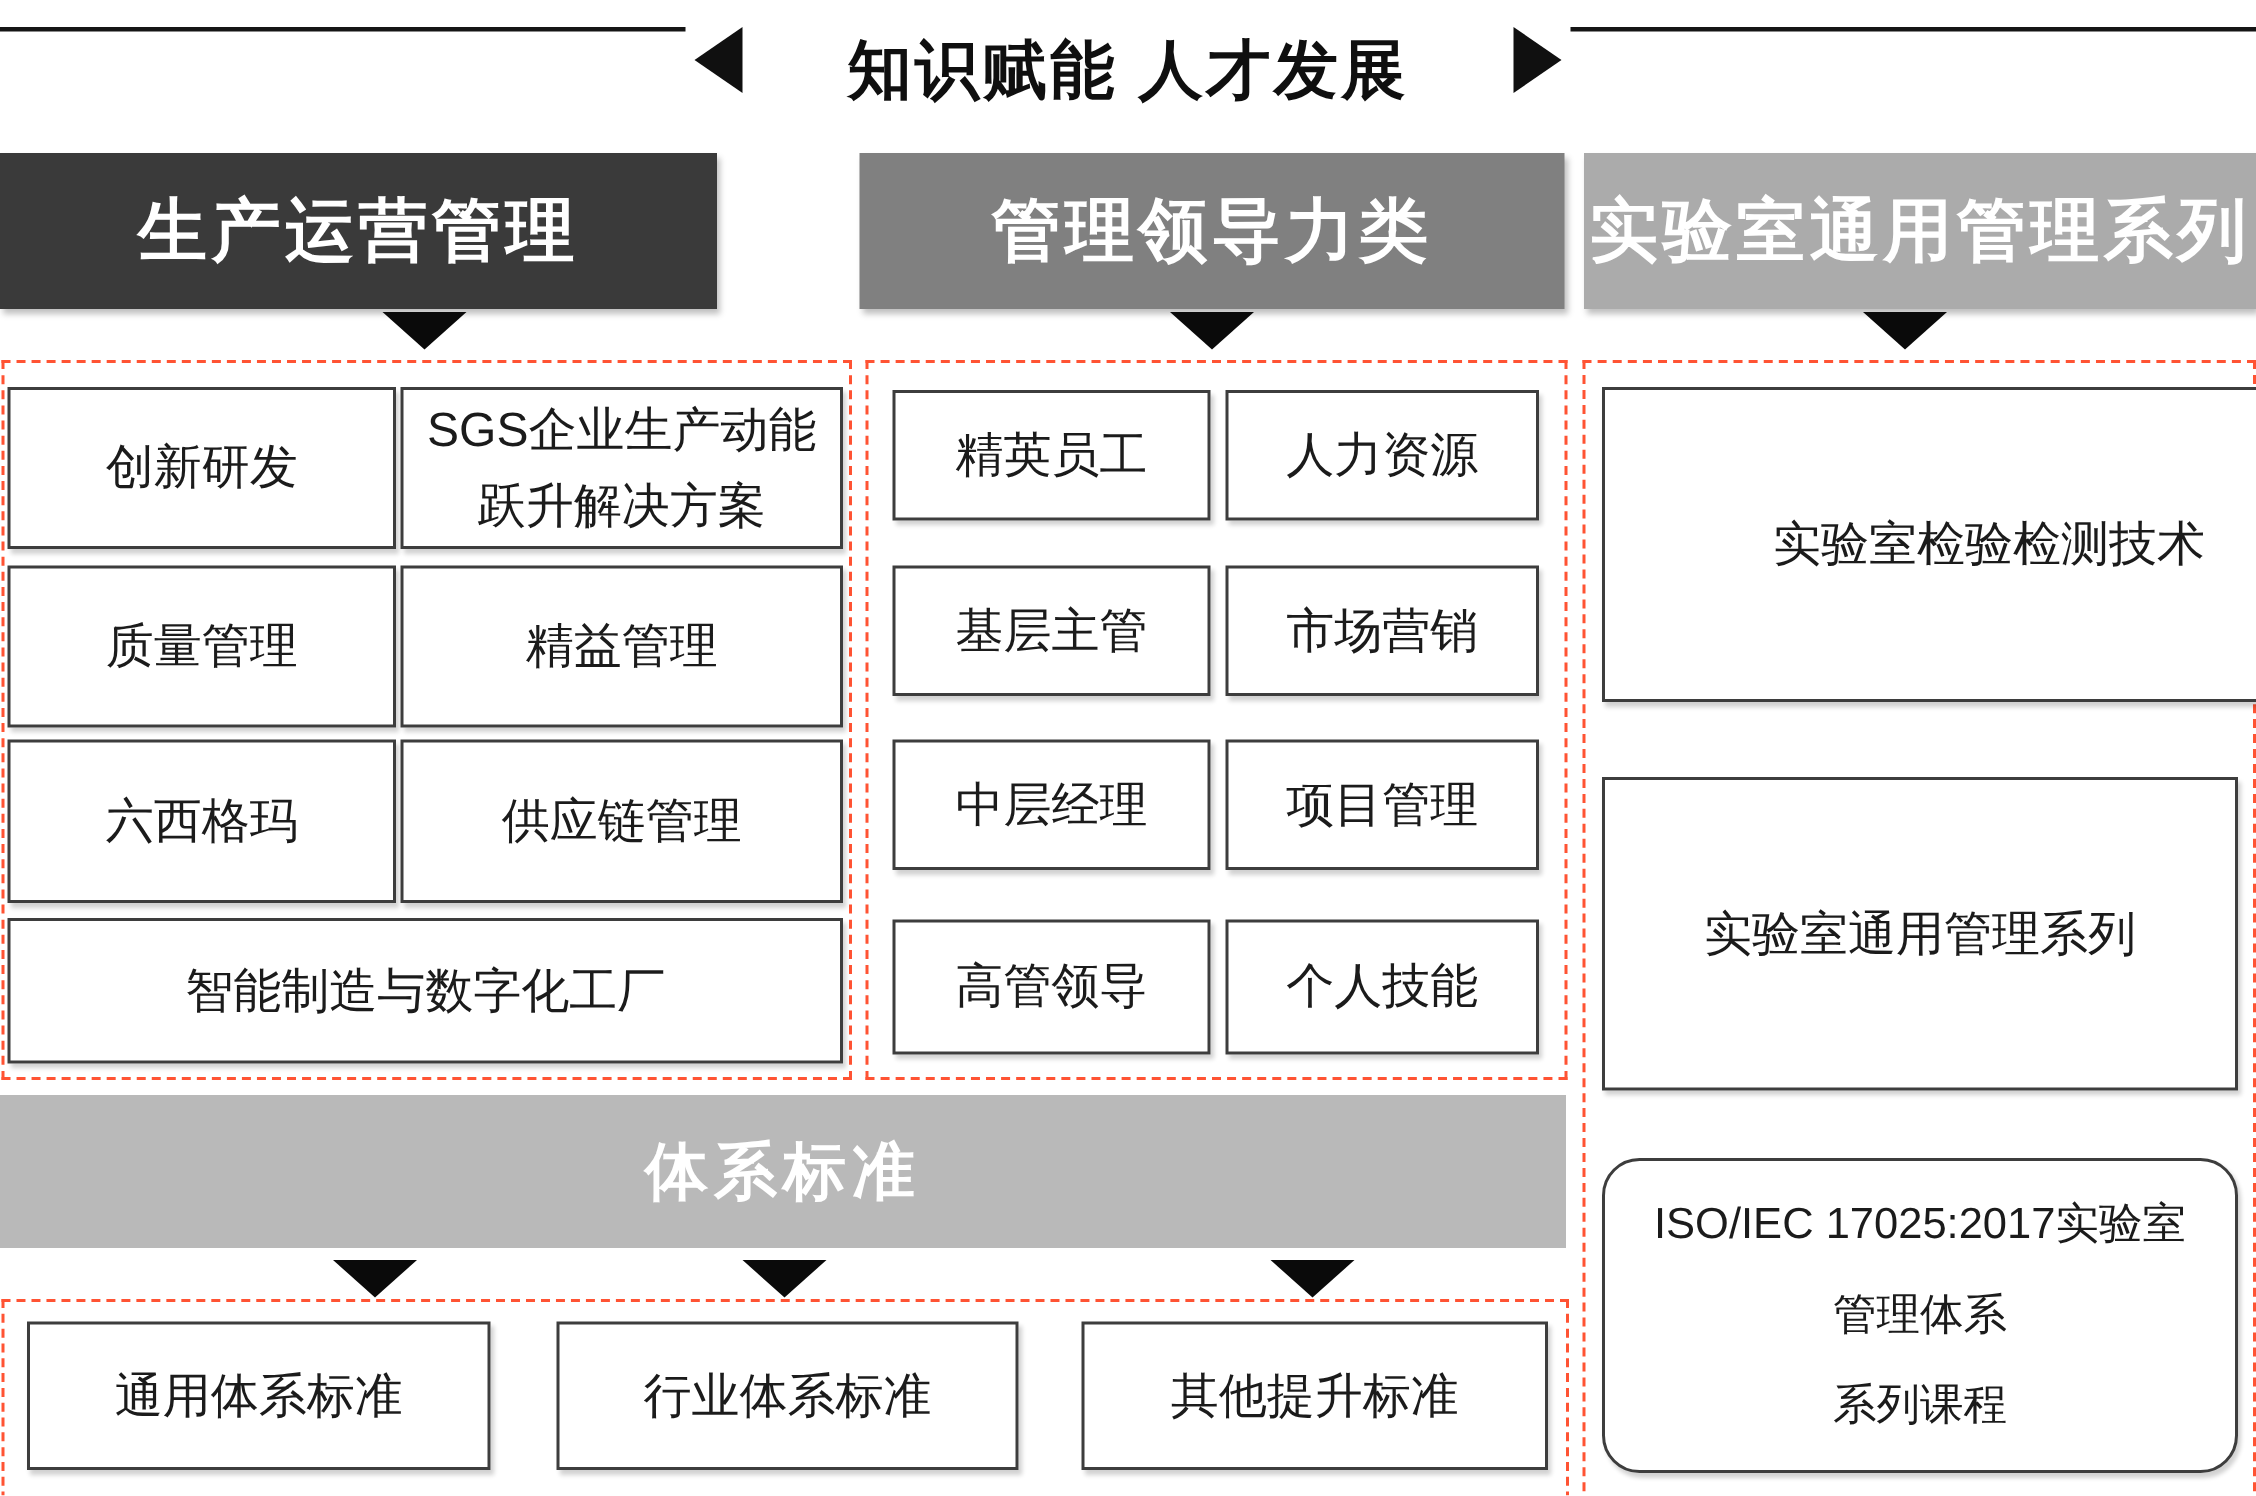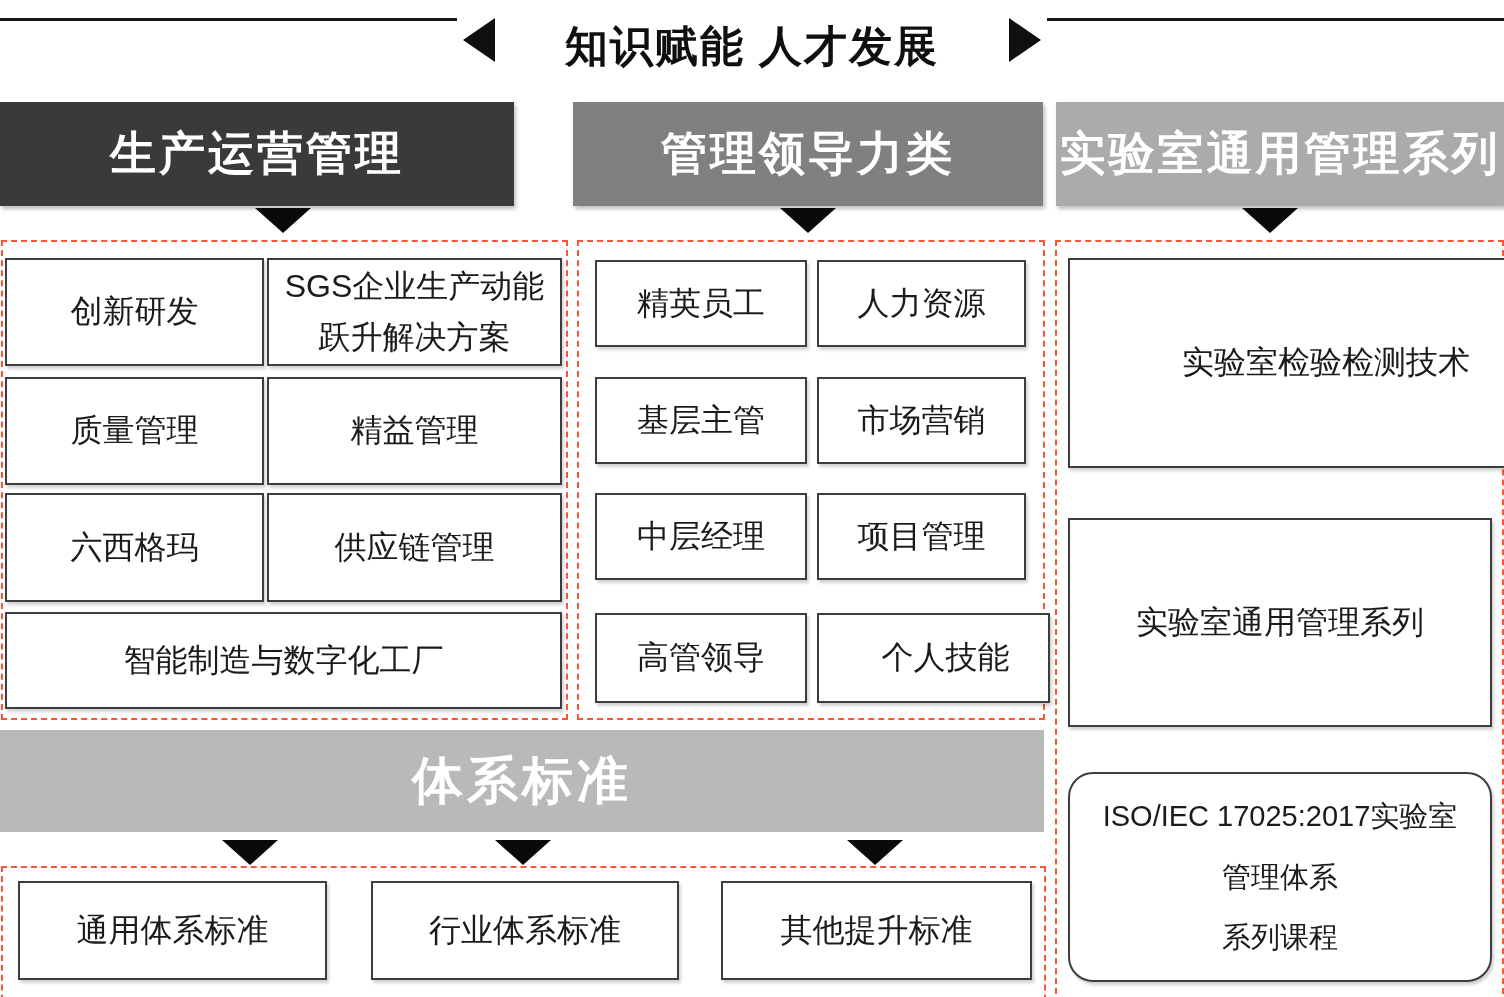--- a/index.html
+++ b/index.html
@@ -10,21 +10,21 @@
   
   .title-row{position:absolute;left:0;top:18px;width:1504px;height:52px;display:flex;align-items:flex-start;}
   .hline{flex:1;height:3px;background:#151515;}
   .tri-left{width:0;height:0;border-top:22px solid transparent;border-bottom:22px solid transparent;border-right:32px solid #101010;margin-left:6px;}
   .tri-right{width:0;height:0;border-top:22px solid transparent;border-bottom:22px solid transparent;border-left:32px solid #101010;margin-right:6px;}
   .main-title{font-size:43px;font-weight:bold;letter-spacing:2px;color:#0f0f0f;margin:0 70px;white-space:nowrap;}
   
   .header{position:absolute;display:flex;align-items:center;justify-content:center;
     color:#ffffff;font-size:46px;font-weight:bold;letter-spacing:3px;
     box-shadow:2px 3px 4px rgba(0,0,0,0.25);}
-  .header-1{left:0;top:102px;width:514px;height:104px;background:var(--header1-bg,#3a3a3a);}
+  .header-1{left:0;top:102px;width:478px;height:104px;background:var(--header1-bg,#3a3a3a);}
   .header-2{left:573px;top:102px;width:470px;height:104px;background:var(--header2-bg,#808080);}
   .header-3{left:1056px;top:102px;width:448px;height:104px;background:var(--header3-bg,#ababab);}
   
   .down-tri{position:absolute;width:0;height:0;border-left:28px solid transparent;border-right:28px solid transparent;border-top:25px solid #0a0a0a;}
   .dt1{left:255px;top:208px;} .dt2{left:780px;top:208px;} .dt3{left:1242px;top:208px;}
   .dt4{left:222px;top:840px;} .dt5{left:495px;top:840px;} .dt6{left:847px;top:840px;}
   
   .panel{position:absolute;border:2px dashed var(--dashed-border,#ff5333);}
   .c1{left:1px;top:240px;width:563px;height:476px;}
   .c2{left:577px;top:240px;width:464px;height:476px;}
@@ -42,30 +42,30 @@
   .b-sixsigma{left:5px;top:493px;width:255px;height:105px;}
   .b-supply{left:267px;top:493px;width:291px;height:105px;}
   .b-smart{left:5px;top:612px;width:553px;height:93px;}
   .b-elite{left:595px;top:260px;width:208px;height:83px;}
   .b-hr{left:817px;top:260px;width:205px;height:83px;}
   .b-frontline{left:595px;top:377px;width:208px;height:83px;}
   .b-marketing{left:817px;top:377px;width:205px;height:83px;}
   .b-middle{left:595px;top:493px;width:208px;height:83px;}
   .b-project{left:817px;top:493px;width:205px;height:83px;}
   .b-executive{left:595px;top:613px;width:208px;height:86px;}
-  .b-personal{left:817px;top:613px;width:205px;height:86px;padding-left:24px;}
+  .b-personal{left:817px;top:613px;width:205px;height:86px;}
   .b-labtest{left:1068px;top:258px;width:420px;height:206px;padding-left:46px;}
   .b-labmgmt{left:1068px;top:518px;width:420px;height:205px;}
   .b-iso{left:1068px;top:772px;width:420px;height:206px;font-size:29px;line-height:2.1;border-radius:25px;}
   .b-general-std{left:18px;top:881px;width:305px;height:95px;}
   .b-industry-std{left:371px;top:881px;width:304px;height:95px;}
   .b-other-std{left:721px;top:881px;width:307px;height:95px;}
   
   .banner{position:absolute;left:0;top:730px;width:1044px;height:102px;background:var(--banner-bg,#b9b9b9);
-    display:flex;align-items:center;justify-content:center;color:#ffffff;font-size:51px;font-weight:bold;letter-spacing:4px;}
+    display:flex;align-items:center;justify-content:center;color:#ffffff;font-size:42px;font-weight:bold;letter-spacing:4px;}
 </style>
 </head>
 <body>
 
 <div class="stage">
 
   <div class="title-row">
     <div class="hline"></div>
     <div class="tri-left"></div>
     <div class="main-title">知识赋能 人才发展</div>

